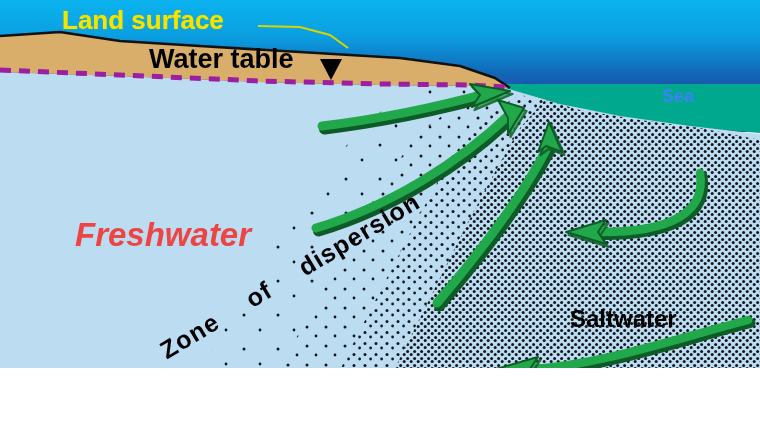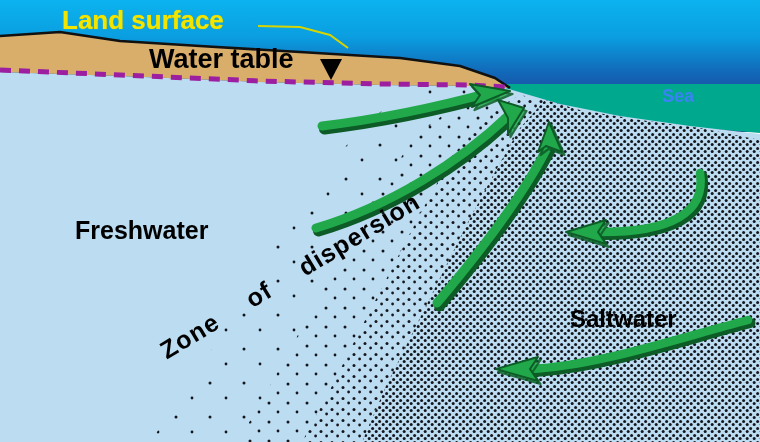--- a/index.html
+++ b/index.html
@@ -4,21 +4,21 @@
 <title>Saltwater Intrusion Diagram</title>
 <style>
   html, body {
     margin: 0;
     padding: 0;
     background: #ffffff;
   }
   #diagram-root {
     position: relative;
     width: 760px;
-    height: 442px;
+    height: 368px;
     overflow: hidden;
     font-family: "Liberation Sans", sans-serif;
   }
   #diagram-svg {
     position: absolute;
     top: 0;
     left: 0;
     display: block;
   }
   .lbl {
@@ -43,22 +43,23 @@
   }
   #label-sea {
     left: 662px;
     top: 86px;
     font-size: 18px;
     color: #3b82f6;
   }
   #label-freshwater {
     left: 75px;
     top: 216px;
-    font-size: 25px;
-    color: #000000;
+    font-size: 33px;
+    color: #ef4444;
+    font-style: italic;
   }
   #label-saltwater {
     left: 570px;
     top: 261px;
     font-size: 24px;
     color: #000000;
     margin-top: 44px;
   }
   #label-zone-dispersion {
     left: 155px;

